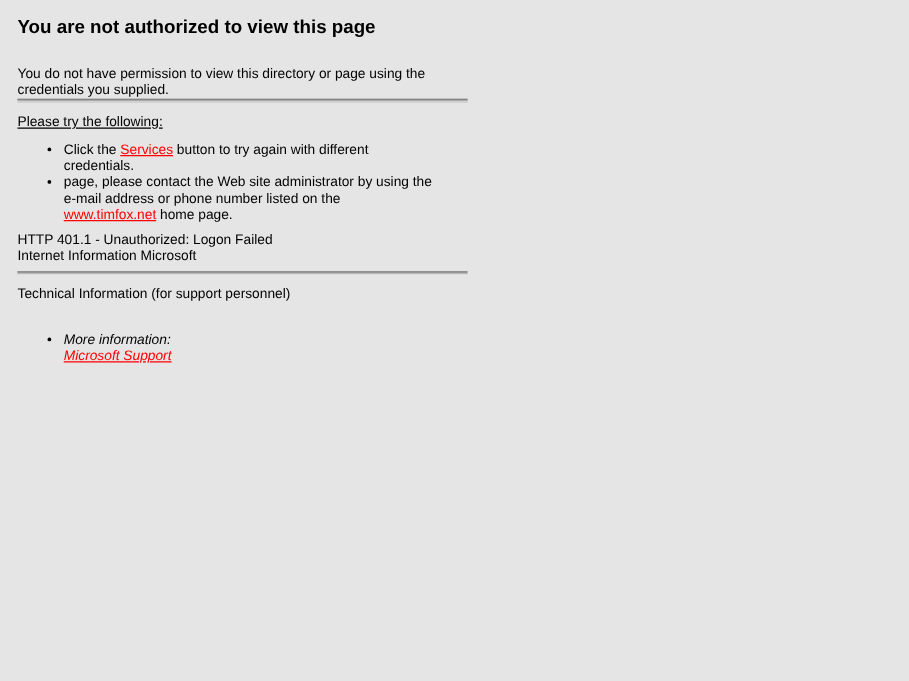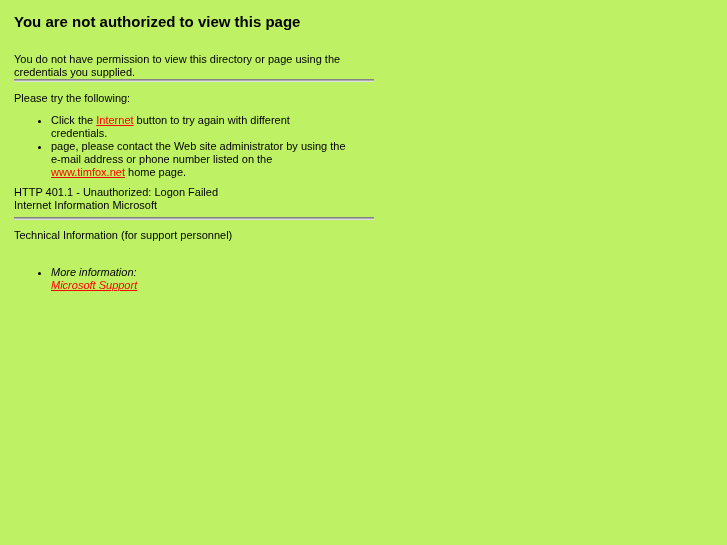--- a/index.html
+++ b/index.html
@@ -5,21 +5,21 @@
   html, body {
     margin: 0;
     padding: 0;
     background: #ffffff;
   }
   .page {
     position: relative;
     width: 727px;
     height: 545px;
     overflow: hidden;
-    background: #bef264;
+    background: #e5e5e5;
   }
   .content {
     position: absolute;
     left: 14px;
     top: 13px;
     width: 360px;
     font-family: "Liberation Sans", sans-serif;
     font-size: 11px;
     line-height: 13px;
     color: #000000;
@@ -36,21 +36,21 @@
   .intro { }
   hr.rule {
     margin: 0;
     border: none;
     border-top: 1px solid #848484;
     border-bottom: 1px solid #dedede;
     background: #aaaaaa;
     height: 1px;
     width: 360px;
   }
-  .try-heading { margin-top: 10px; }
+  .try-heading { margin-top: 10px; text-decoration: underline; }
   ul.bullets {
     margin: 9px 0 0 0;
     padding: 0 0 0 37px;
     list-style: disc outside;
   }
   ul.bullets li { margin: 0; padding: 0; }
   .status-block { margin-top: 7px; }
   hr.rule2 { margin-top: 5px; }
   .tech-heading { margin-top: 9px; }
   ul.tech-list { margin-top: 24px; font-style: italic; }
@@ -71,21 +71,21 @@
       <span class="line">You do not have permission to view this directory or page using the</span>
       <span class="line">credentials you supplied.</span>
     </p>
 
     <hr class="rule">
 
     <p class="para try-heading">Please try the following:</p>
 
     <ul class="bullets">
       <li>
-        <span class="line"><span>Click the </span><a class="link" style="color: rgb(255, 0, 0);">Internet</a><span> button to try again with different</span></span>
+        <span class="line"><span>Click the </span><a class="link" style="color: rgb(255, 0, 0);">Services</a><span> button to try again with different</span></span>
         <span class="line">credentials.</span>
       </li>
       <li>
         <span class="line">page, please contact the Web site administrator by using the</span>
         <span class="line">e-mail address or phone number listed on the</span>
         <span class="line"><a class="link" style="color: rgb(255, 0, 0);">www.timfox.net</a><span> home page.</span></span>
       </li>
     </ul>
 
     <p class="para status-block">

